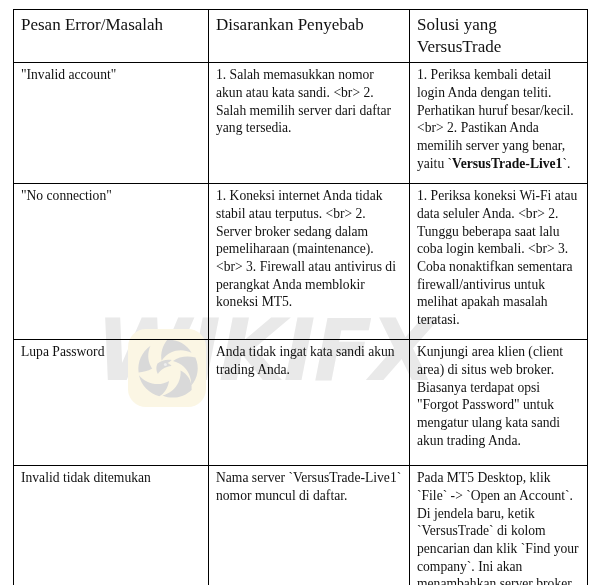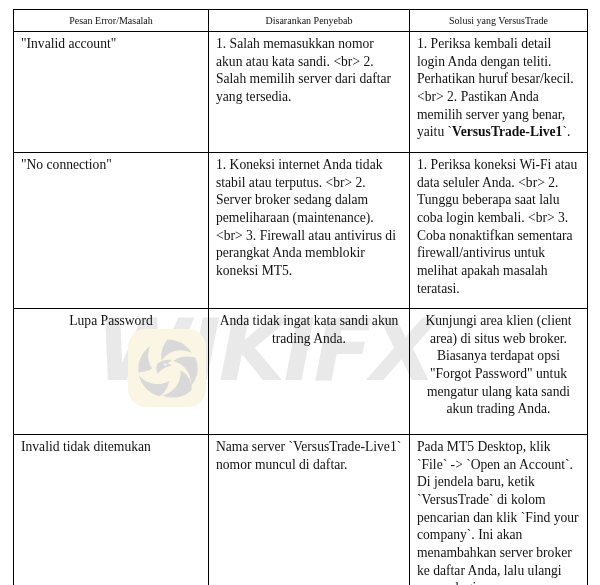--- a/index.html
+++ b/index.html
@@ -63,33 +63,33 @@
   #doc-table th,
   #doc-table td {
     border: 1px solid #000000;
     vertical-align: top;
     padding: 3px 7px 4px 7px;
     font-size: 13.6px;
     line-height: 1.30;
     background: transparent;
   }
   #doc-table th {
-    text-align: center;
+    text-align: left;
     font-weight: 400;
-    font-size: 10px;
+    font-size: 17px;
     padding-top: 4px;
     padding-bottom: 4px;
   }
   col.c1 { width: 195px; }
   col.c2 { width: 201px; }
   col.c3 { width: 178px; }
 
   .r1 td { height: 113px; }
   .r2 td { height: 148px; }
-  .r3 td { height: 118px; text-align: center; }
+  .r3 td { height: 118px; }
   .r4 td { height: 137px; }
 
   .cell-text { display: block; }
   .cell-text b { font-weight: 700; }
 </style>
 </head>
 <body>
 
 <div id="watermark-layer">
   <div class="wm-text">WIKIFX</div>

